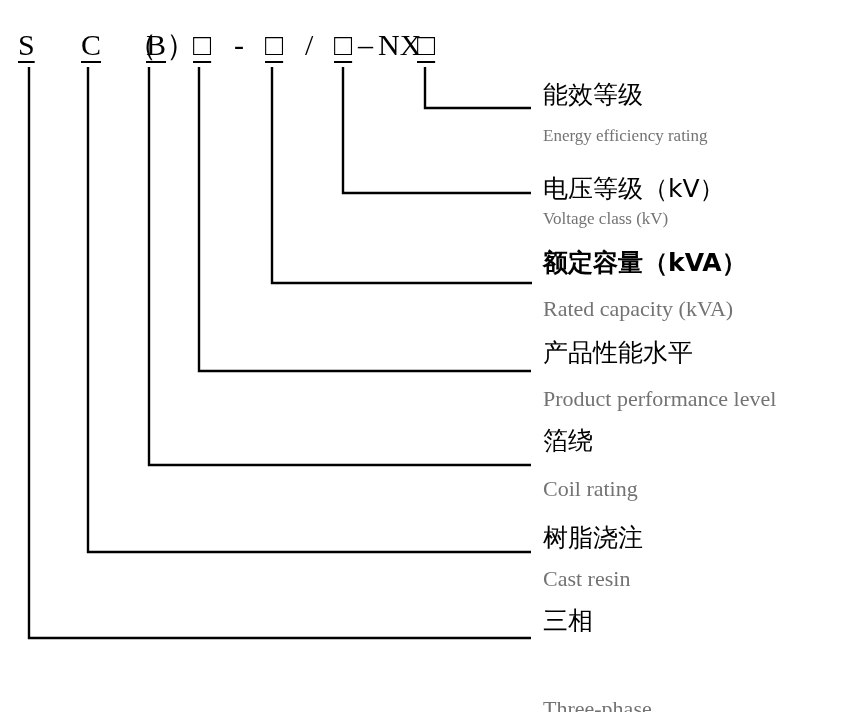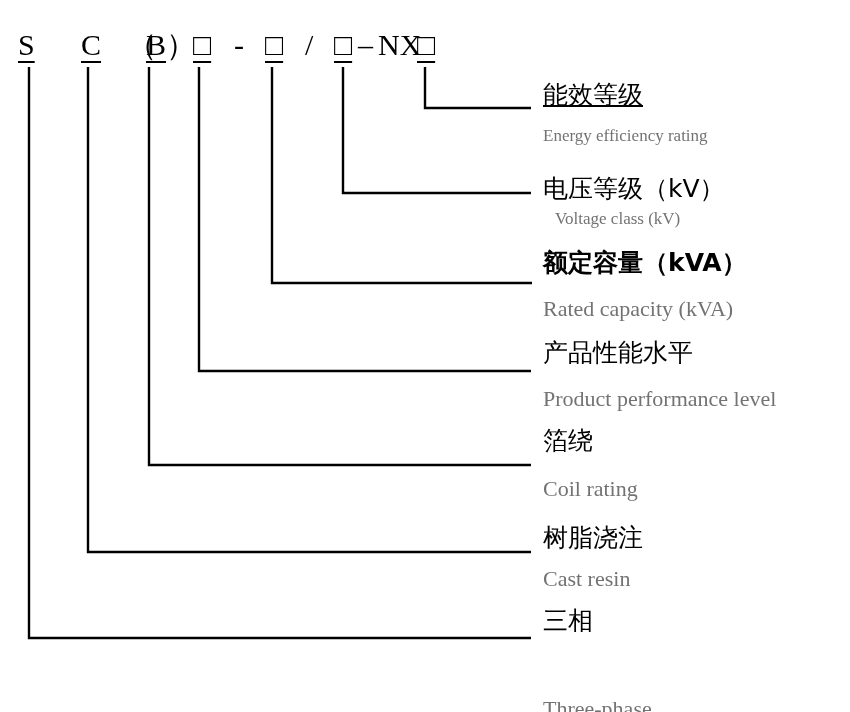--- a/index.html
+++ b/index.html
@@ -99,24 +99,24 @@
       <polyline points="425,67 425,108 531,108" fill="none" stroke="#000000" stroke-width="2.4" stroke-linecap="butt" stroke-linejoin="miter"></polyline>
       <polyline points="343,67 343,193 531,193" fill="none" stroke="#000000" stroke-width="2.4" stroke-linecap="butt" stroke-linejoin="miter"></polyline>
       <polyline points="272,67 272,283 532,283" fill="none" stroke="#000000" stroke-width="2.4" stroke-linecap="butt" stroke-linejoin="miter"></polyline>
       <polyline points="199,67 199,371 531,371" fill="none" stroke="#000000" stroke-width="2.4" stroke-linecap="butt" stroke-linejoin="miter"></polyline>
       <polyline points="149,67 149,465 531,465" fill="none" stroke="#000000" stroke-width="2.4" stroke-linecap="butt" stroke-linejoin="miter"></polyline>
       <polyline points="88,67 88,552 531,552" fill="none" stroke="#000000" stroke-width="2.4" stroke-linecap="butt" stroke-linejoin="miter"></polyline>
       <polyline points="29,67 29,638 531,638" fill="none" stroke="#000000" stroke-width="2.4" stroke-linecap="butt" stroke-linejoin="miter"></polyline>
     </svg>
 
   <div id="labels">
-      <div class="label-cn" style="top: 82px; text-decoration: underline;">能效等级</div>
+      <div class="label-cn" style="top: 82px;">能效等级</div>
       <div class="label-en small" style="top: 127px;">Energy efficiency rating</div>
       <div class="label-cn" style="top: 176px;">电压等级（kV）</div>
-      <div class="label-en small" style="top: 210px; margin-left: 12px;">Voltage class (kV)</div>
+      <div class="label-en small" style="top: 210px;">Voltage class (kV)</div>
       <div class="label-cn" style="top: 250px; font-weight: bold;">额定容量（kVA）</div>
       <div class="label-en large" style="top: 298px;">Rated capacity (kVA)</div>
       <div class="label-cn" style="top: 340px;">产品性能水平</div>
       <div class="label-en large" style="top: 388px;">Product performance level</div>
       <div class="label-cn" style="top: 428px;">箔绕</div>
       <div class="label-en large" style="top: 478px;">Coil rating</div>
       <div class="label-cn" style="top: 525px;">树脂浇注</div>
       <div class="label-en large" style="top: 568px;">Cast resin</div>
       <div class="label-cn" style="top: 608px;">三相</div>
       <div class="label-en large" style="top: 658px; margin-top: 40px;">Three-phase</div>

